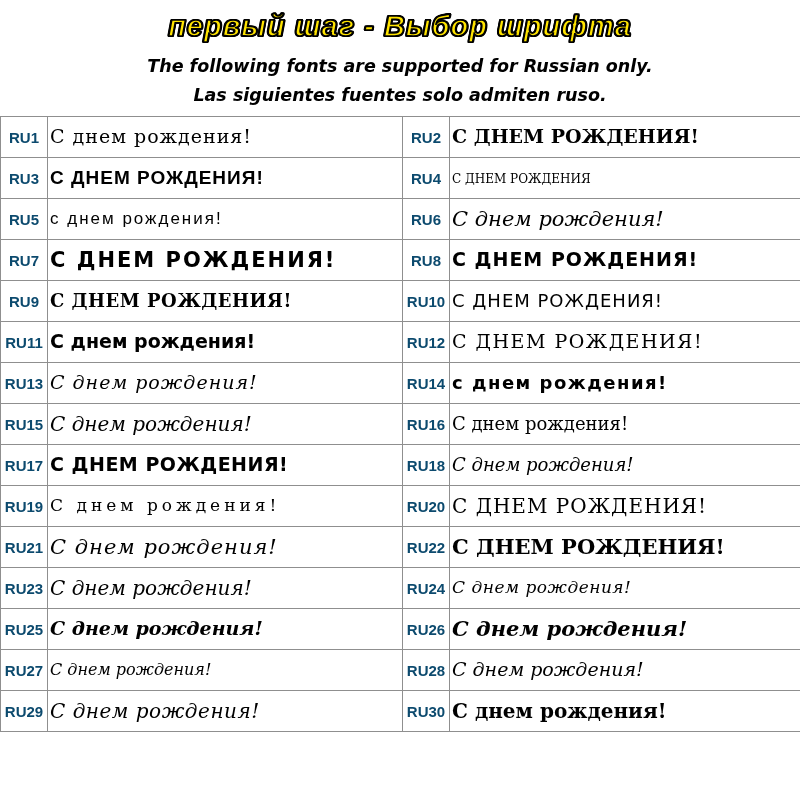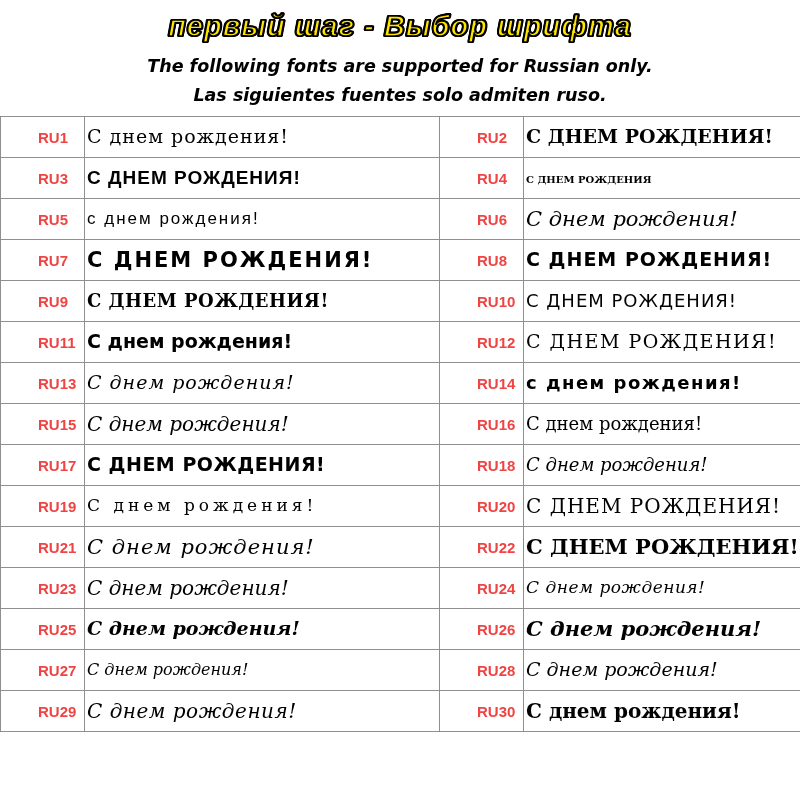--- a/index.html
+++ b/index.html
@@ -61,46 +61,45 @@
   }
   .grid tr { height: 41px; }
   .grid td {
     border: 1px solid #8f8f8f;
     padding: 0;
     vertical-align: middle;
     overflow: hidden;
   }
   td.code {
     width: 46px;
-    text-align: left;
-    color: #ef4444;
+    text-align: center;
+    color: #0c4a6e;
     font-family: "Liberation Sans", sans-serif;
     font-weight: bold;
     font-size: 15px;
     background: #fff;
     white-space: nowrap;
-    padding-left: 37px;
   }
   td.sample {
     width: 350px;
     text-align: left;
     white-space: nowrap;
     background: #fff;
     padding: 0 2px;
   }
   .s {
     display: inline-block;
     line-height: 1.05;
   }
 
   
   .v1  { font-family: "DejaVu Serif", serif; font-size: 19px; letter-spacing: 1px; }
   .v2  { font-family: "DejaVu Serif", serif; font-size: 19px; font-weight: bold; letter-spacing: 0px; }
   .v3  { font-family: "Liberation Sans", sans-serif; font-size: 19px; font-weight: bold; letter-spacing: 1px; }
-  .v4  { font-family: "DejaVu Serif", serif; font-size: 10px; font-weight: bold; letter-spacing: 0px; }
+  .v4  { font-family: "DejaVu Serif", serif; font-size: 12px; font-weight: normal; letter-spacing: 0px; }
   .v5  { font-family: "Liberation Sans", sans-serif; font-size: 17px; letter-spacing: 2px; }
   .v6  { font-family: "DejaVu Serif", serif; font-size: 21px; font-style: italic; }
   .v7  { font-family: "DejaVu Sans", sans-serif; font-size: 21px; font-weight: bold; letter-spacing: 2px; }
   .v8  { font-family: "DejaVu Sans", sans-serif; font-size: 19px; font-weight: bold; letter-spacing: 1px; }
   .v9  { font-family: "DejaVu Serif", serif; font-size: 18px; font-weight: bold; letter-spacing: 0.5px; }
   .v10 { font-family: "DejaVu Sans", sans-serif; font-size: 18px; letter-spacing: 1px; }
   .v11 { font-family: "DejaVu Sans", sans-serif; font-size: 19px; font-weight: bold; }
   .v12 { font-family: "DejaVu Serif", serif; font-size: 19px; letter-spacing: 1.5px; }
   .v13 { font-family: "DejaVu Serif", serif; font-size: 19px; font-style: italic; letter-spacing: 1px; }
   .v14 { font-family: "DejaVu Sans", sans-serif; font-size: 18px; font-weight: bold; letter-spacing: 1.5px; }

